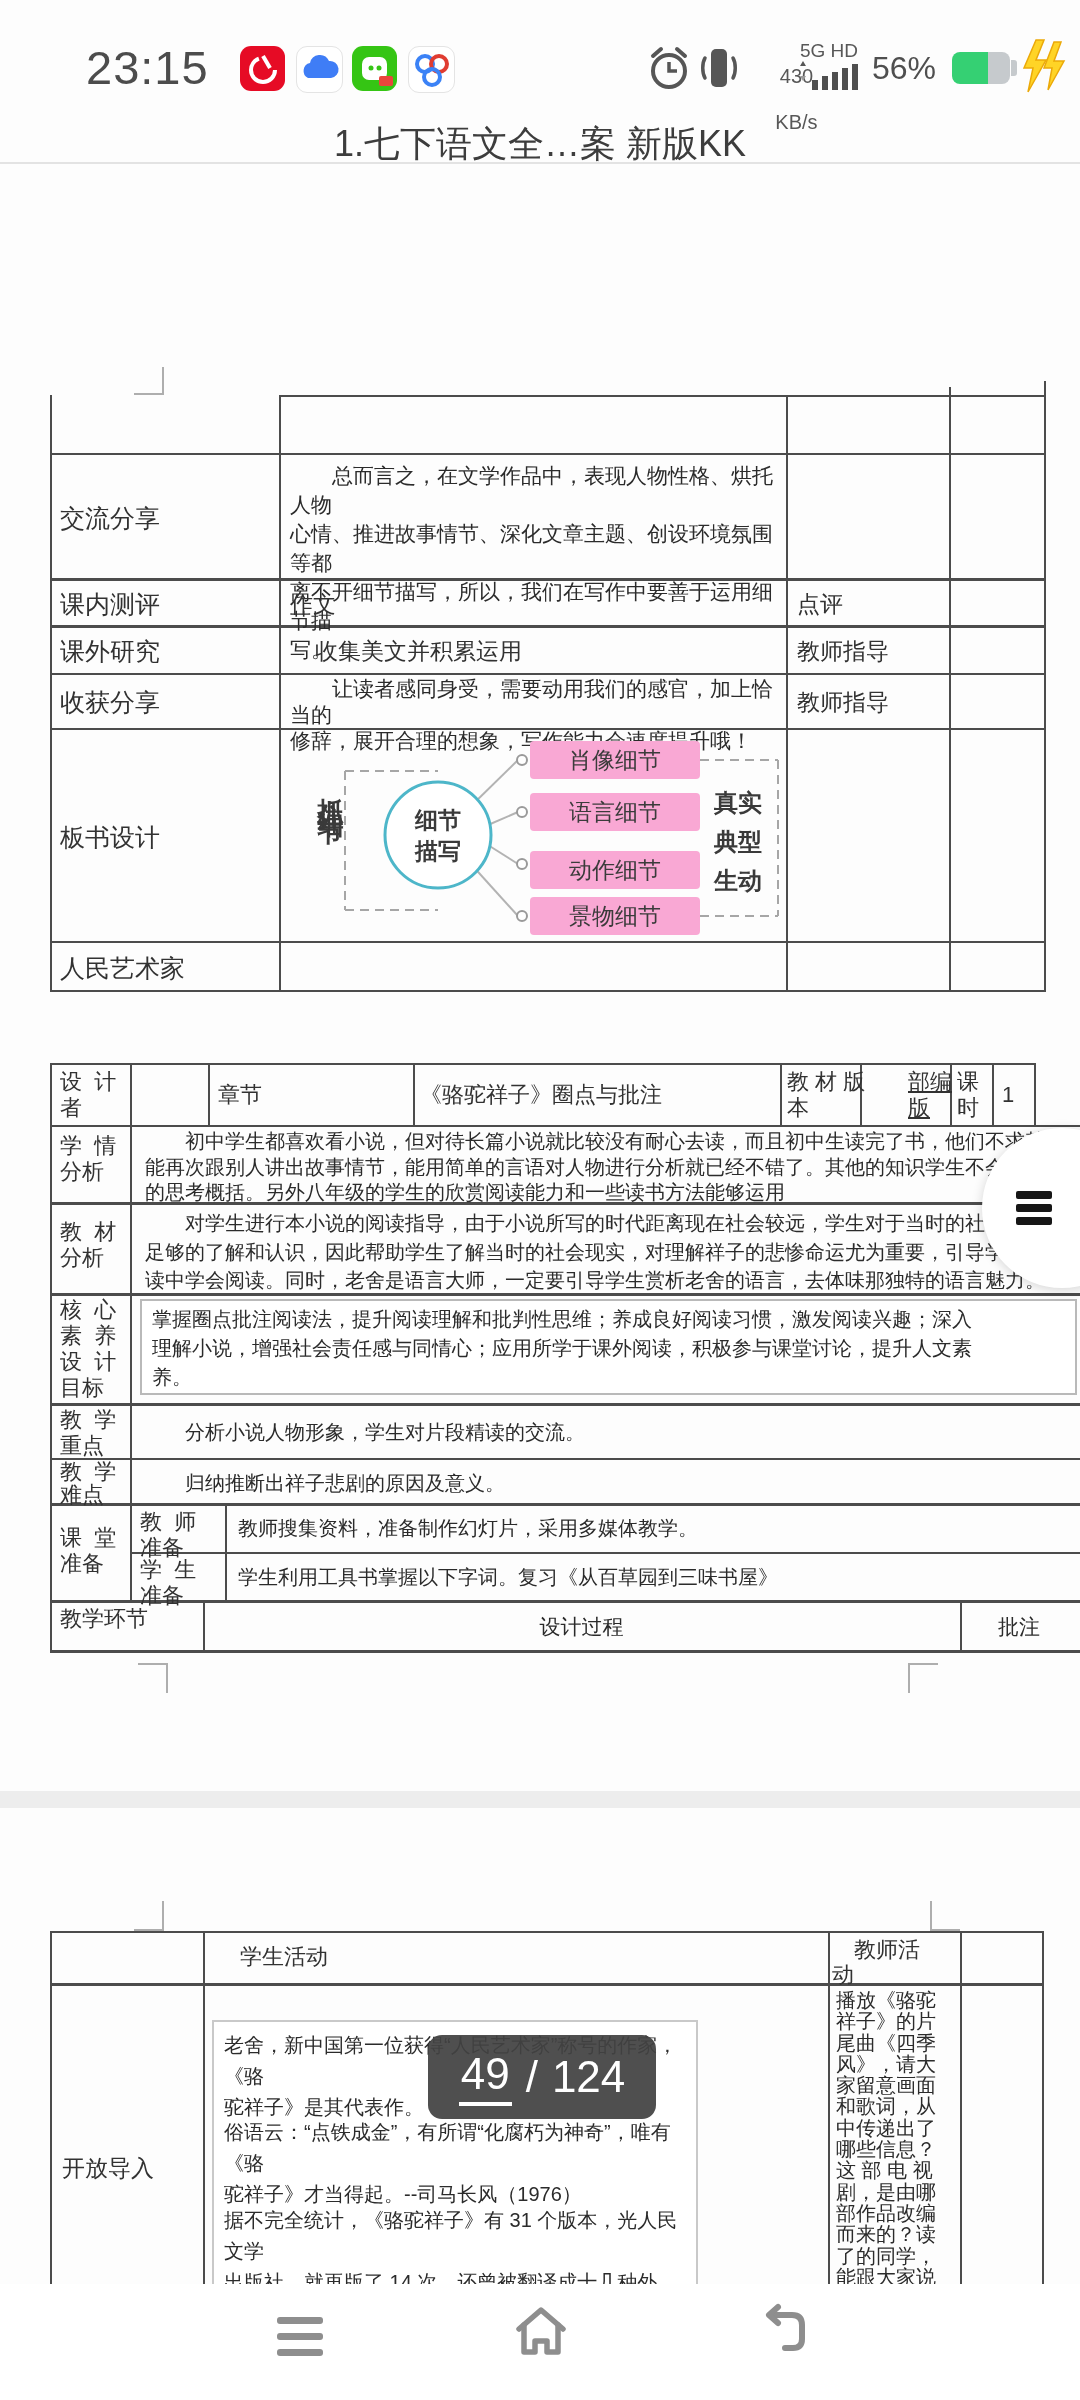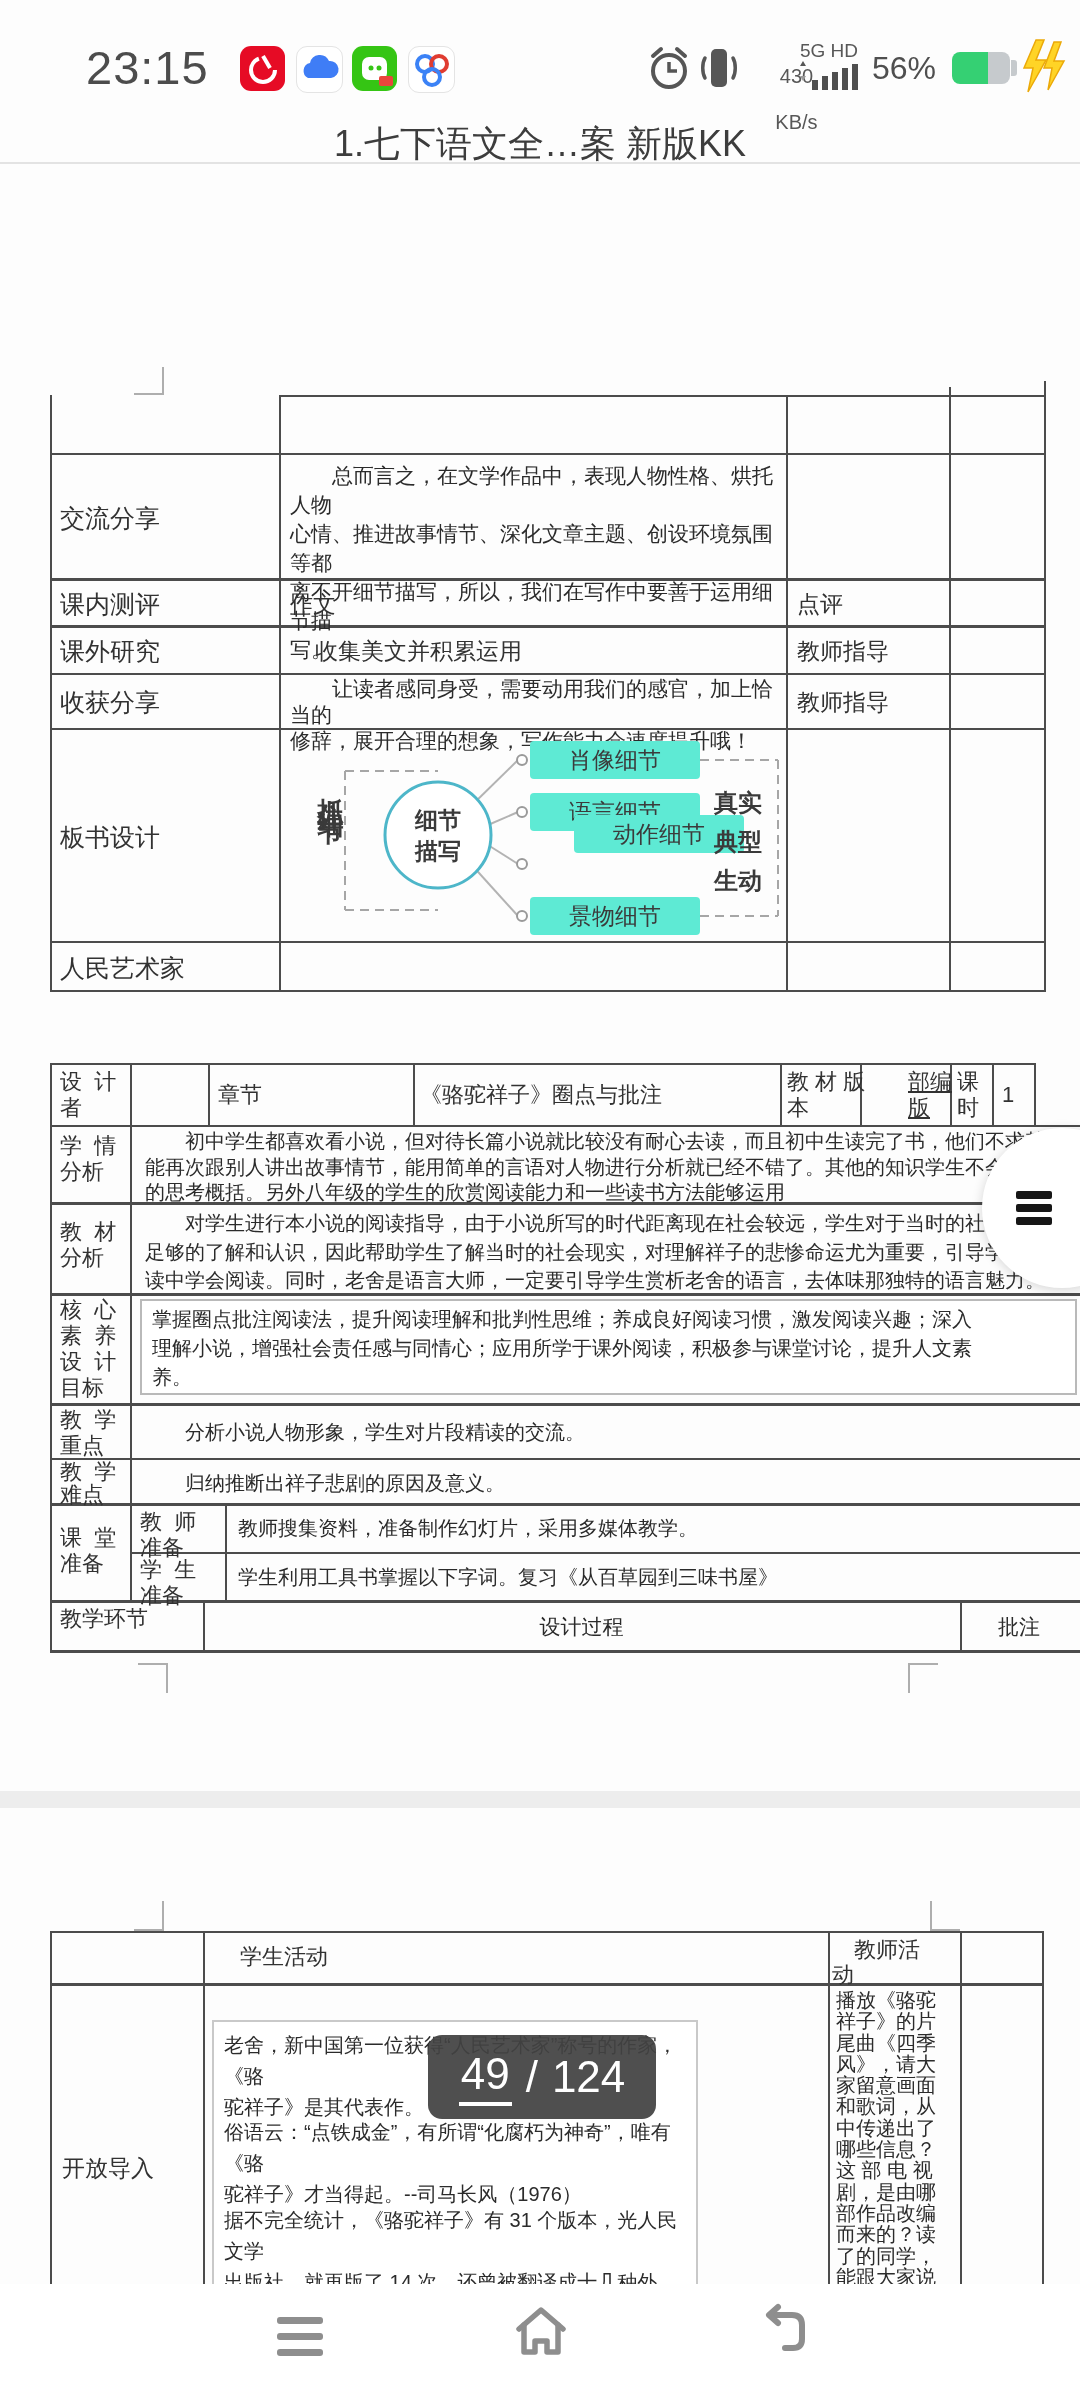--- a/index.html
+++ b/index.html
@@ -11,21 +11,21 @@
   .mark{position:absolute;background:#aeaeae;}
   .txt{position:absolute;white-space:pre-wrap;color:#2e2e2e;}
   .lbl1{font-size:25px;color:#323232;}
   .val1{font-size:23px;color:#323232;}
   .par1{font-size:21px;line-height:29px;color:#2b2b2b;}
   .lbl2{font-size:22px;line-height:26px;color:#323232;}
   .par2{font-size:20px;line-height:25.5px;color:#2b2b2b;}
   .small3{font-size:20px;color:#2b2b2b;}
   .statustxt{color:#585858;}
   .box{position:absolute;border:2px solid #c3c3c3;background:#fff;}
-  .branchbox{position:absolute;width:170px;height:38px;background:#5eead4;border-radius:4px;
+  .branchbox{position:absolute;width:170px;height:38px;background:#f9a8d4;border-radius:4px;
              display:flex;align-items:center;justify-content:center;font-size:23px;color:#3b3b3b;}
   .navicon{position:absolute;}
   #toast{position:absolute;left:428px;top:1872px;width:228px;height:84px;background:rgba(66,66,66,.93);
          border-radius:14px;display:flex;align-items:center;justify-content:center;z-index:30;
          color:#fff;font-size:44px;}
   #toast .cur{border-bottom:4px solid #fff;padding:0 2px 3px 2px;}
   #toast .sep{margin:0 14px;}
   #floatbtn{position:absolute;left:982px;top:965px;width:160px;height:160px;border-radius:50%;
             background:#fff;box-shadow:0 2px 12px rgba(0,0,0,.16);z-index:15;}
   .fbar{position:absolute;width:36px;height:8px;background:#161616;border-radius:2px;z-index:16;}
@@ -176,21 +176,21 @@
       </svg>
       <div class="txt" style="left:314px;top:614px;height:150px;writing-mode:vertical-rl;font-size:26px;letter-spacing:7px;color:#3a3a3a;font-weight:600;">抓住细节</div>
       <div class="txt" style="left:398px;top:642px;width:80px;text-align:center;font-size:23px;line-height:31px;color:#3a3a3a;font-weight:600;">细节
 描写</div>
       <div class="branchbox" style="left:530px;top:578px;">
           <span>肖像细节</span>
         </div>
       <div class="branchbox" style="left:530px;top:630px;">
           <span>语言细节</span>
         </div>
-      <div class="branchbox" style="left:530px;top:652px;margin-left:44px;">
+      <div class="branchbox" style="left:530px;top:688px;">
           <span>动作细节</span>
         </div>
       <div class="branchbox" style="left:530px;top:734px;">
           <span>景物细节</span>
         </div>
       <div class="txt" style="left:708px;top:620px;width:60px;text-align:center;font-size:24px;line-height:39px;color:#3a3a3a;font-weight:600;">真实
 典型
 生动</div>
     </div>
 

